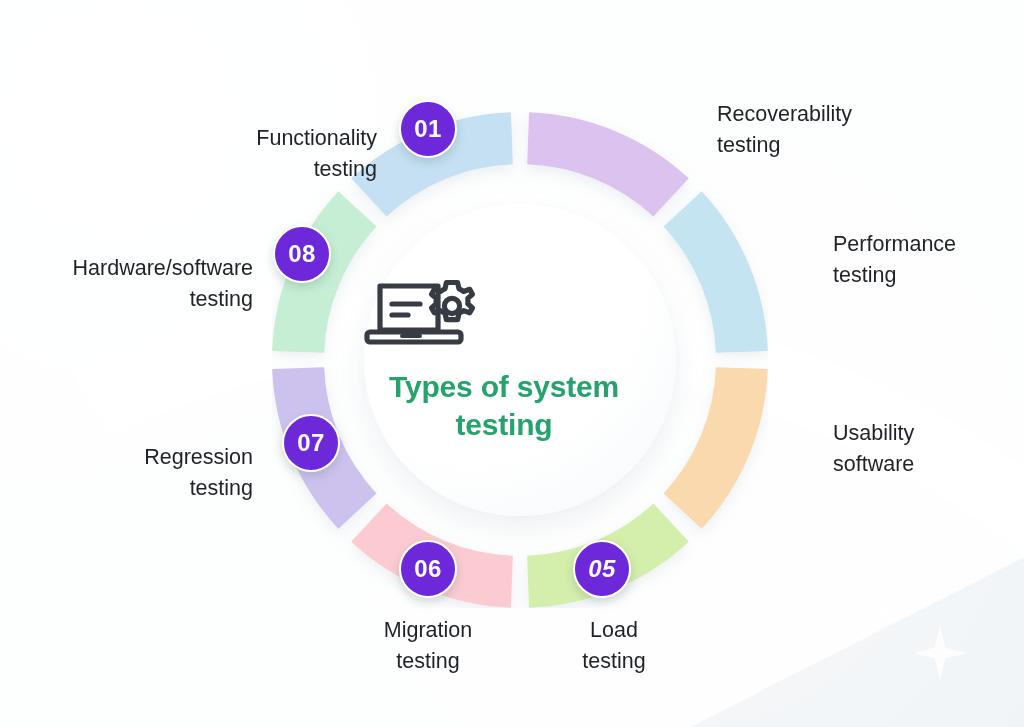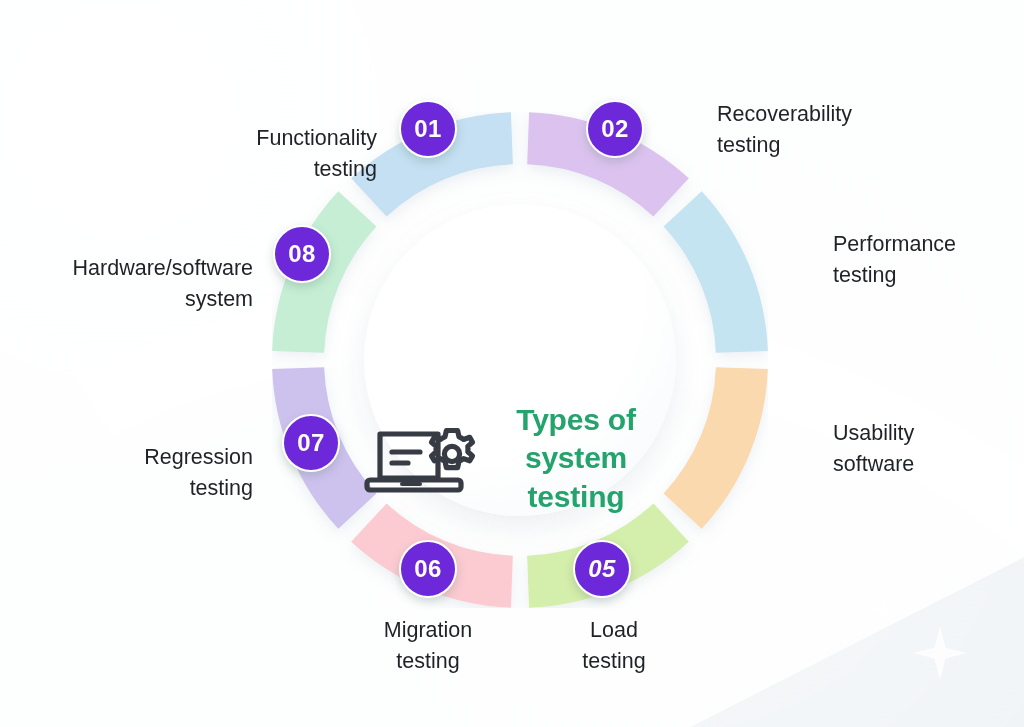--- a/index.html
+++ b/index.html
@@ -71,22 +71,22 @@
 
   .hub {
     position: absolute;
     left: 50%; top: 50%;
     width: 312px; height: 312px;
     margin-left: -156px; margin-top: -156px;
     border-radius: 50%;
     background: radial-gradient(circle at 34% 28%, #ffffff 0%, #ffffff 55%, #f4f8fa 100%);
     box-shadow: 0 10px 26px rgba(120,140,160,0.14), 0 0 0 11px rgba(255,255,255,0.85);
     display: flex;
-    flex-direction: row;
-    align-items: flex-end;
+    flex-direction: column;
+    align-items: flex-start;
     justify-content: center;
   }
   .hub-icon { margin-bottom: 14px; }
   .hub-title {
     color: #24a36c;
     font-size: 30px;
     font-weight: bold;
     line-height: 1.28;
     text-align: center;
     letter-spacing: -0.2px;
@@ -177,36 +177,35 @@
                      a17 17 0 0 1 4.6 -2.7 l1.4 -6.3 z"></path>
             <circle cx="0" cy="0" r="7.6"></circle>
           </g>
         </svg>
       </div>
       <div class="hub-title">Types of system testing</div>
     </div>
   </div>
 
   <div class="badge" style="left:399px; top:100px;">01</div>
-  <div class="badge" style="left:586px; top:100px;">02</div>
   <div class="badge" style="left:573px; top:540px;font-style:italic;">05</div>
   <div class="badge" style="left:399px; top:540px;">06</div>
   <div class="badge" style="left:282px; top:414px;">07</div>
   <div class="badge" style="left:273px; top:225px;">08</div>
 
   <div class="lbl r" style="left:110px; top:99px;  width:267px;">Functionality
 testing</div>
   <div class="lbl l" style="left:673px; top:99px;  width:280px;">Recoverability
 testing</div>
   <div class="lbl l" style="left:789px; top:229px; width:235px;">Performance
 testing</div>
   <div class="lbl l" style="left:789px; top:418px; width:235px;">Usability
 software</div>
   <div class="lbl c" style="left:524px; top:615px; width:180px;">Load
 testing</div>
   <div class="lbl c" style="left:338px; top:615px; width:180px;">Migration
 testing</div>
   <div class="lbl r" style="left:33px;  top:418px; width:220px;">Regression
 testing</div>
   <div class="lbl r" style="left:8px;   top:229px; width:245px;">Hardware/software
-system</div>
+testing</div>
 
 </div>
 
 </body></html>

